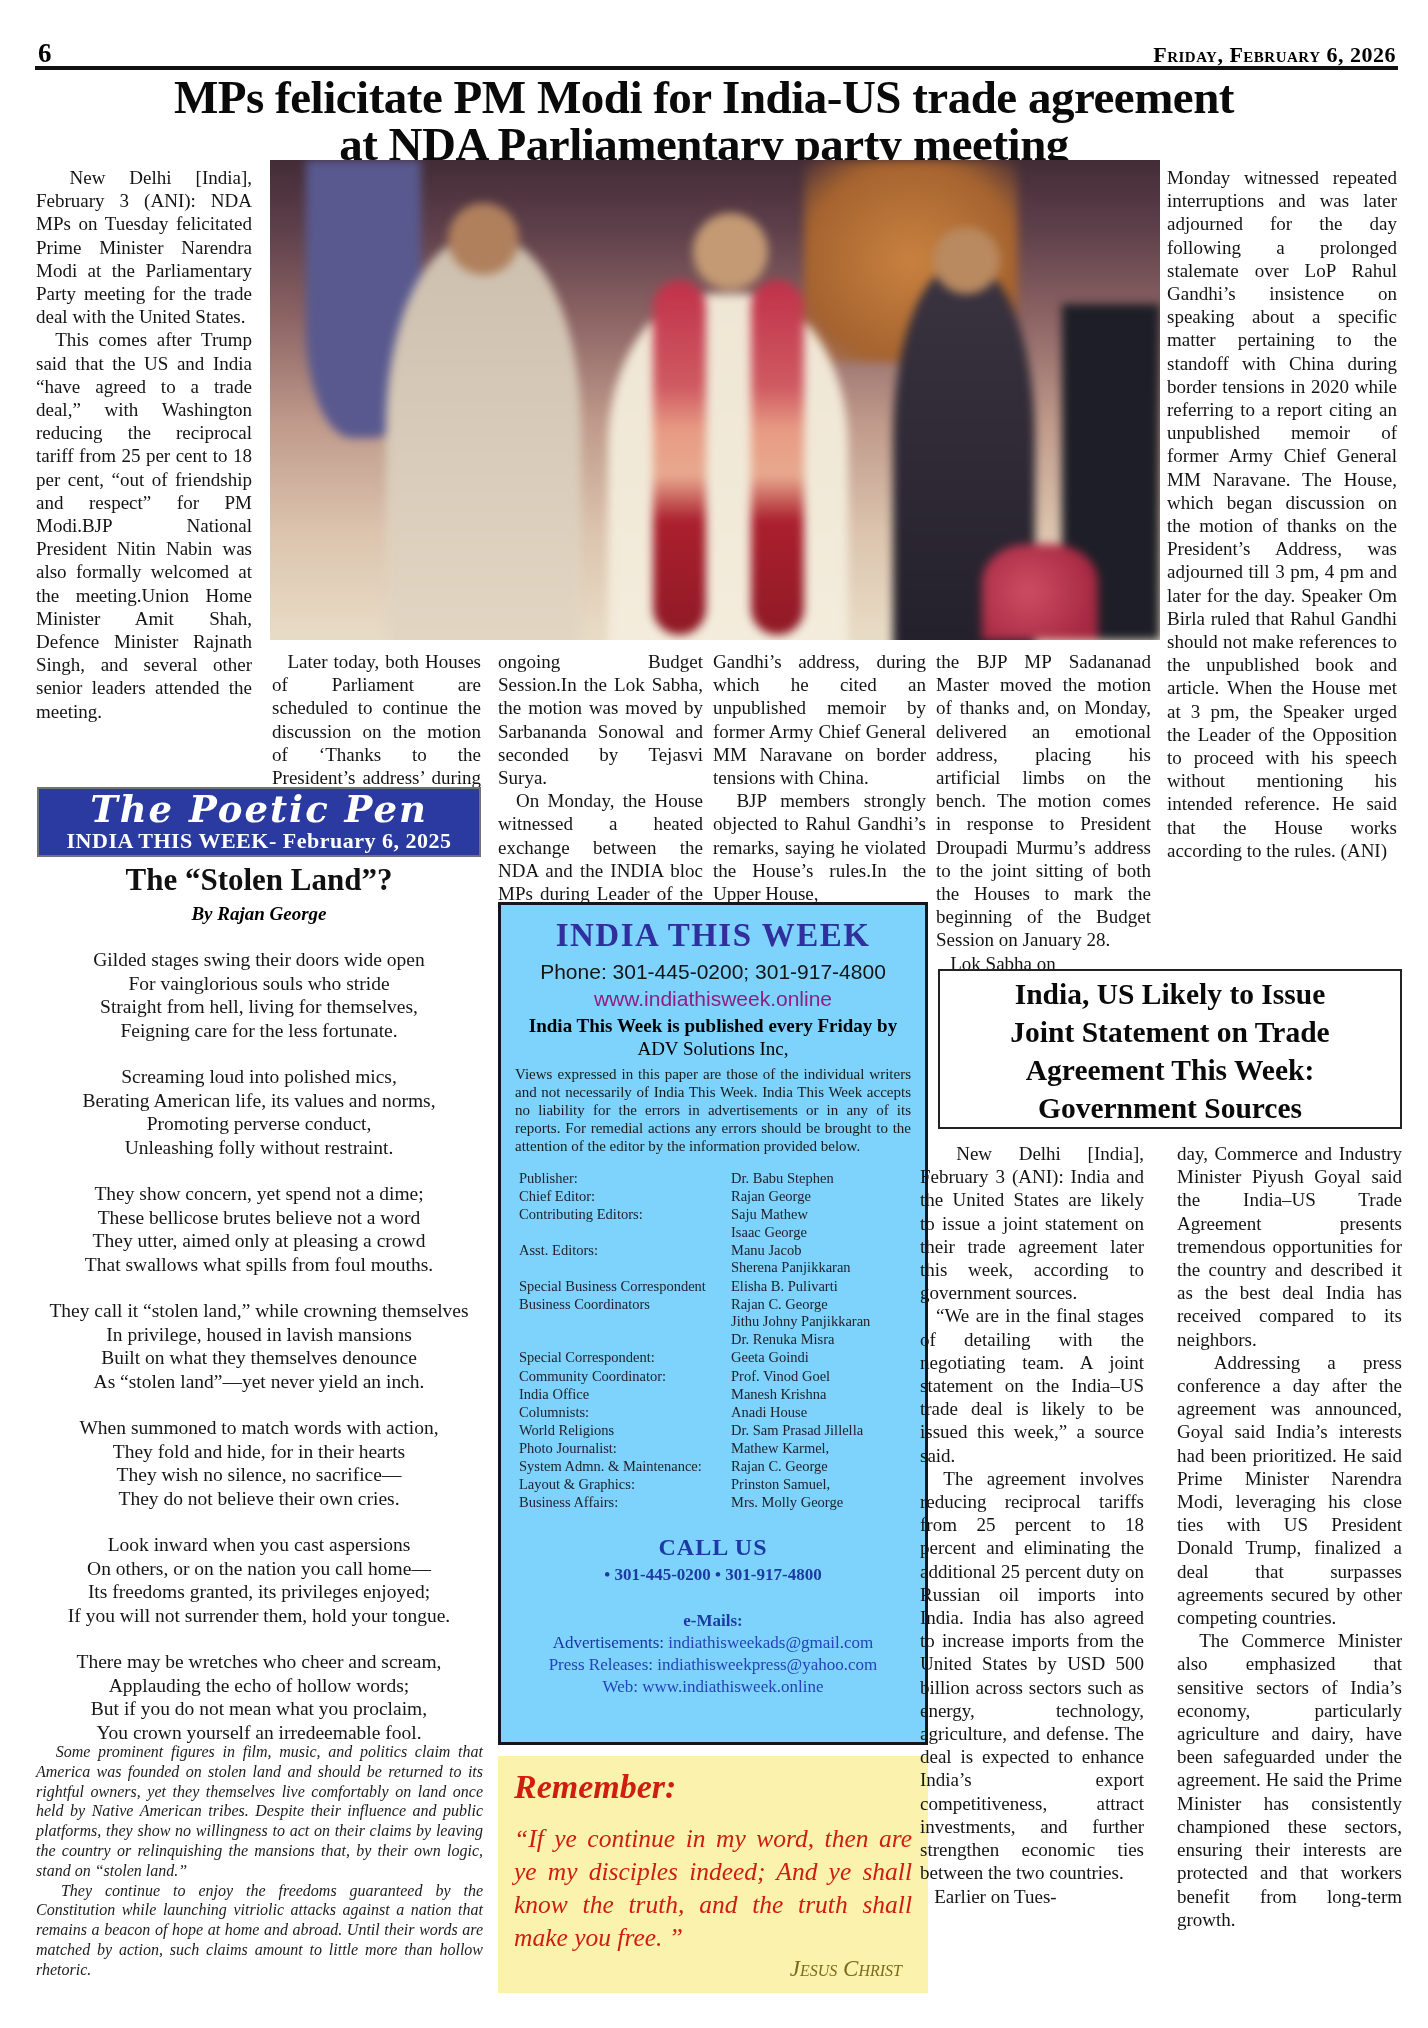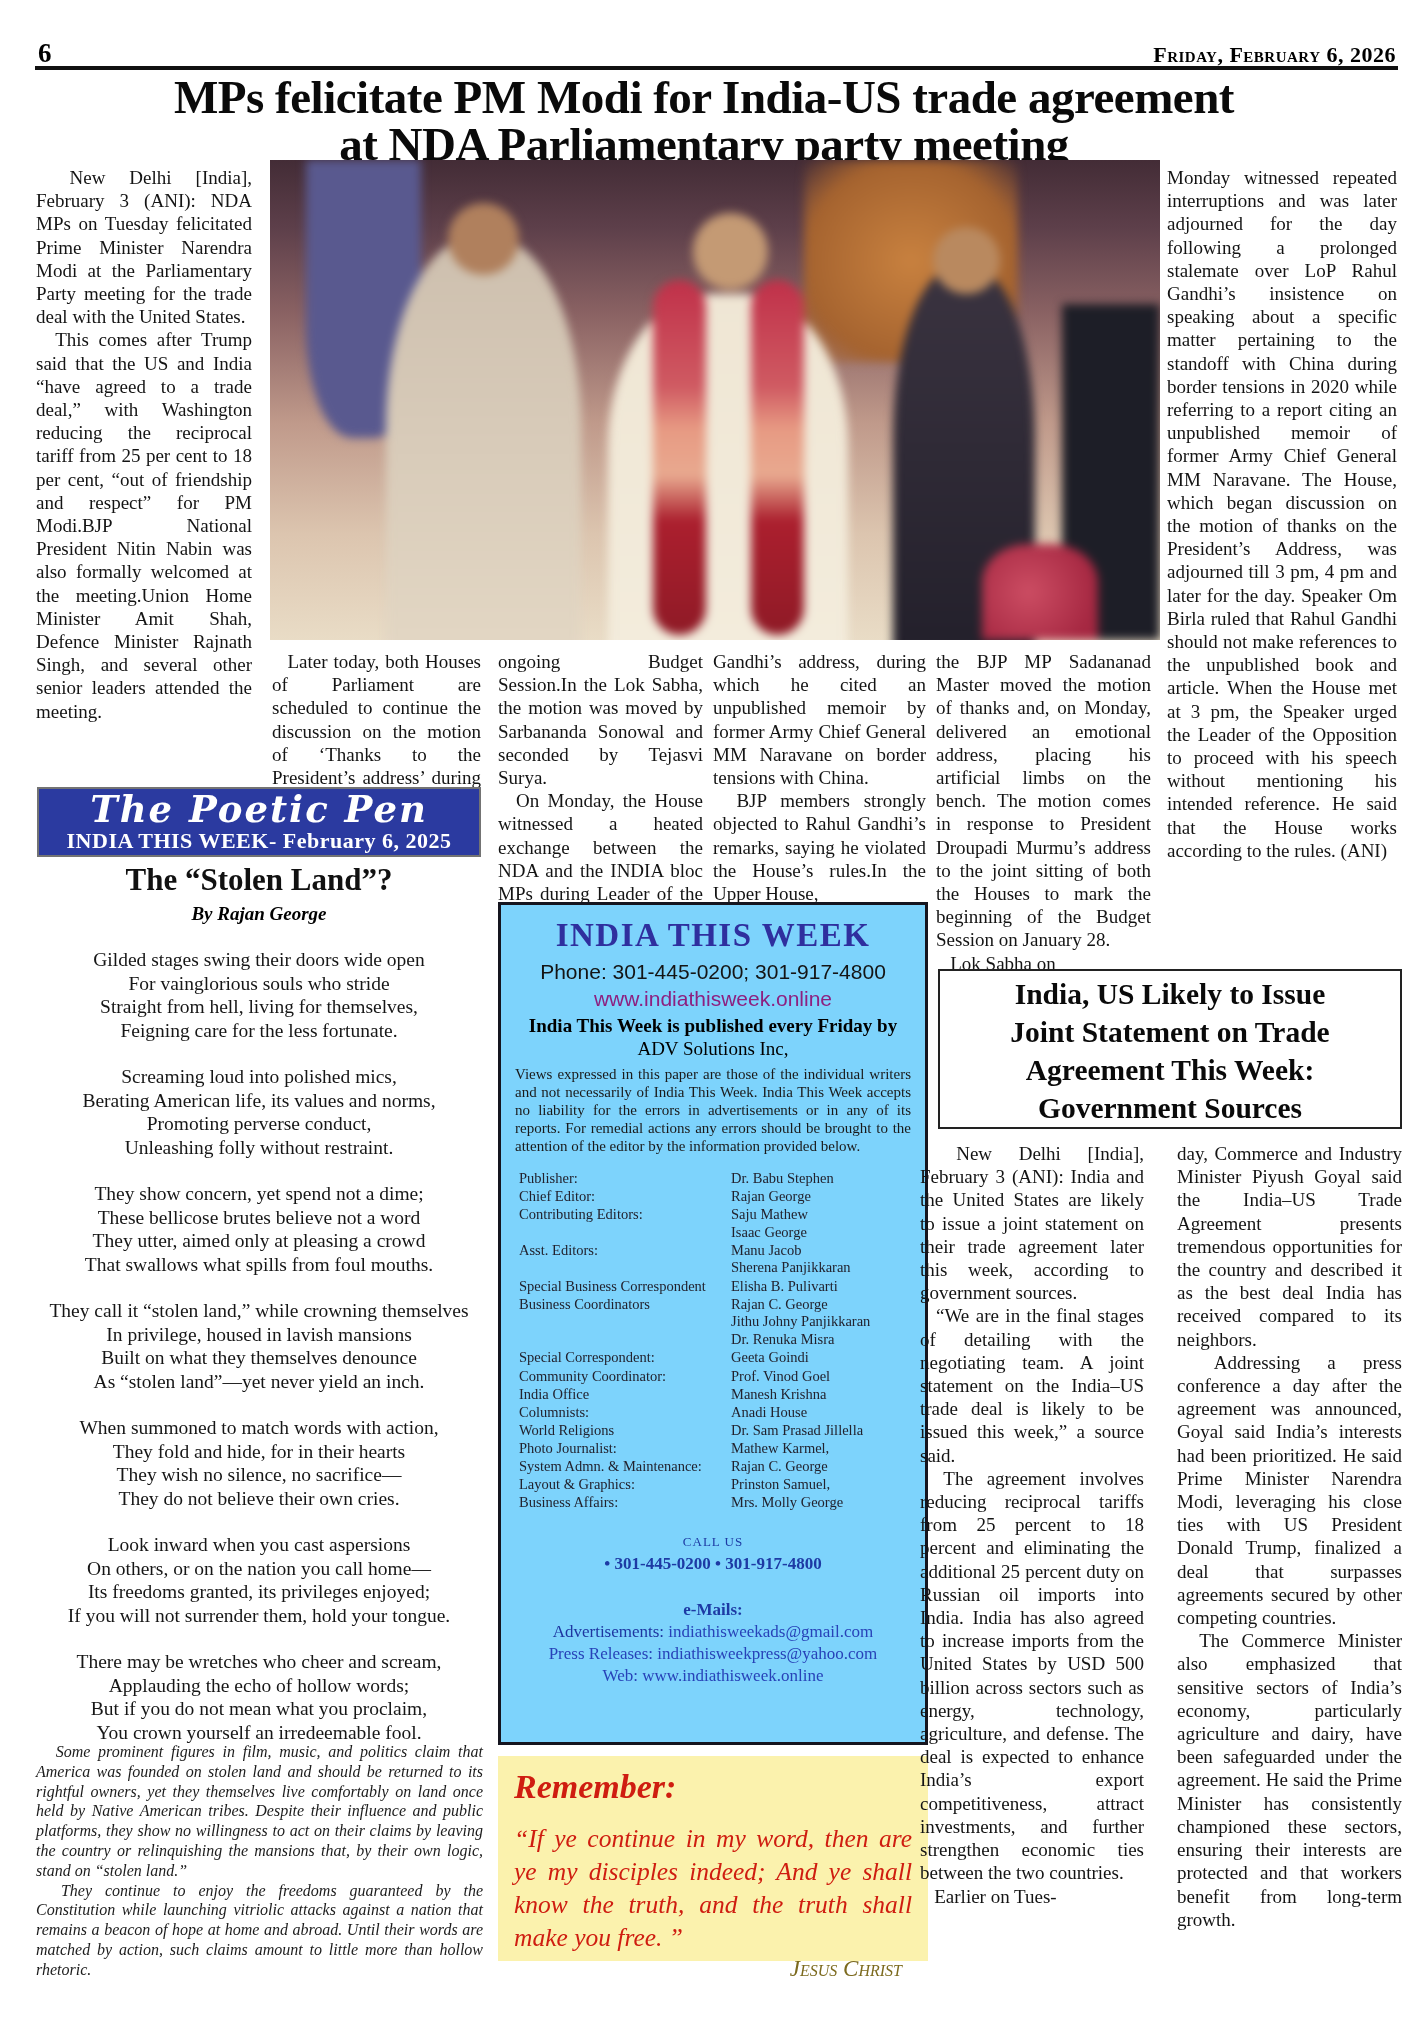--- a/index.html
+++ b/index.html
@@ -56,28 +56,28 @@
   .mh-title { font-size:33px; font-weight:bold; color:#2f2f9e; letter-spacing:1.5px; }
   .mh-phone { font-family:"Liberation Sans", sans-serif; font-size:21px; color:#141414; margin-top:6px; }
   .mh-web { font-family:"Liberation Sans", sans-serif; font-size:21px; color:#8d2080; margin-top:3px; }
   .mh-pub1 { font-size:19px; font-weight:bold; margin-top:4px; }
   .mh-pub2 { font-size:19px; margin-top:1px; }
   .mh-disclaimer { font-size:15px; line-height:18px; text-align:justify; margin-top:5px; color:#1a1a1a; }
   .staff-list { margin-top:15px; text-align:left; padding-left:4px; }
   .staff-row { display:flex; font-size:14.5px; line-height:17.6px; color:#22222e; margin-bottom:0.5px; }
   .staff-role { width:212px; flex-shrink:0; }
   .staff-name { white-space:pre-line; }
-  .mh-callus-label { margin-top:22px; font-size:13px; font-weight:normal; color:#1d3aa4; letter-spacing:1px; }
+  .mh-callus-label { margin-top:22px; font-size:24px; font-weight:bold; color:#1d3aa4; letter-spacing:1px; }
   .mh-callus-numbers { font-size:17px; font-weight:bold; color:#1d3aa4; margin-top:4px; }
   .mh-emails-label { margin-top:26px; font-size:17px; font-weight:bold; color:#1d3aa4; }
   .mh-email-line { font-size:17px; color:#2742b8; margin-top:2px; }
   .mh-email-line .lbl { font-weight:normal; color:#1d35a0; }
 
   
-  .remember { position:absolute; left:498px; top:1756px; width:430px; height:205px; background:#fbf2ad; padding:12px 16px 8px; }
+  .remember { position:absolute; left:498px; top:1756px; width:430px; height:237px; background:#fbf2ad; padding:12px 16px 8px; }
   .rem-title { font-size:34px; font-weight:bold; font-style:italic; color:#cf1d10; }
   .rem-quote { font-size:25.5px; line-height:33px; font-style:italic; color:#cf1d10; text-align:justify; margin-top:16px; }
   .rem-sig { text-align:right; font-size:23px; font-style:italic; font-variant:small-caps; color:#7c6a1e; padding-right:10px; margin-top:2px; }
 
   
   .art2-headline { position:absolute; left:938px; top:969px; width:464px; height:160px; border:2px solid #222; background:#fff; text-align:center; font-size:29.5px; line-height:38px; font-weight:bold; white-space:pre-line; padding-top:4px; color:#0a0a0a; }
   .art2-colA { left:920px;  top:1142px; width:224px; }
   .art2-colB { left:1177px; top:1142px; width:225px; }
 </style>
 </head>

